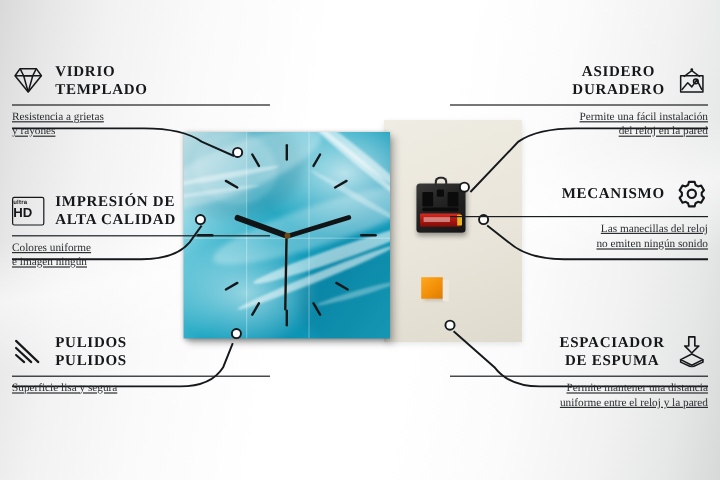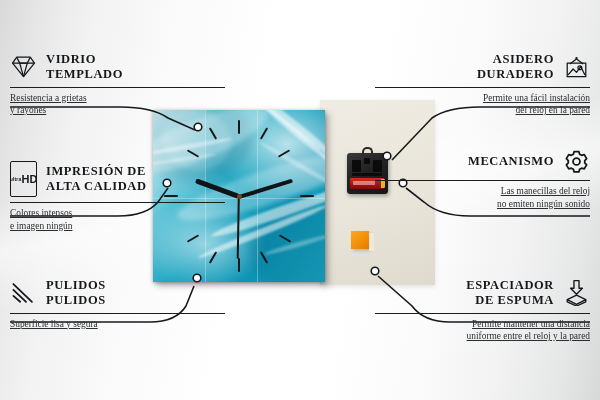--- a/index.html
+++ b/index.html
@@ -87,29 +87,29 @@
     box-shadow:2px 2px 3px rgba(0,0,0,0.18);
   }
   .spacer-side { position:absolute; left:18px; top:2px; width:5px; height:18px; background:#efe9dd; }
 
   
   .feat { position:absolute; width:215px; }
   .feat .head { display:flex; align-items:center; gap:9px; }
   .feat.right .head { justify-content:flex-end; }
   .feat .titles { font-weight:bold; letter-spacing:0.6px; line-height:1.18; font-size:12.5px; color:#15171a; }
   .feat .t2 { display:block; }
-  .feat.right .titles { text-align:right; }
+  .feat.right .titles { text-align:center; }
   .rule { height:1px; background:#1b1e21; margin-top:5px; width:100%; }
   .feat .desc { font-size:9.4px; color:#2b2e31; line-height:1.34; margin-top:4px;text-decoration:underline; }
   .feat.right .desc { text-align:right; }
   .ic { width:27px; height:27px; flex:0 0 27px; display:block; }
 
   .hdbadge {
-    width:27px; height:36px; border:1.6px solid #15171a; border-radius:2px;
-    display:flex; flex-direction:row; align-items:center; justify-content:center;
+    width:27px; height:24px; border:1.6px solid #15171a; border-radius:2px;
+    display:flex; flex-direction:column; align-items:flex-start; justify-content:center;
     font-family:"Liberation Sans", sans-serif; line-height:1; flex:0 0 27px;
   }
   .hdbadge .u { font-size:5px; letter-spacing:0.2px; color:#15171a; font-weight:bold; }
   .hdbadge .h { font-size:11px; font-weight:bold; color:#15171a; margin-top:1px; }
 
   svg.connectors { position:absolute; left:0; top:0; width:600px; height:400px; pointer-events:none; }
 </style>
 </head>
 <body>
 
@@ -230,21 +230,21 @@
         <span class="u">ultra</span>
         <span class="h">HD</span>
       </div>
       <div class="titles">
         <span class="t1">IMPRESIÓN DE</span>
         <span class="t2">ALTA CALIDAD</span>
       </div>
     </div>
     <div class="rule"></div>
     <div class="desc">
-      <span>Colores intensos</span><br>
+      <span>Colores uniforme</span><br>
       <span>e imagen ningún</span>
     </div>
   </div>
 
   <div class="feat left" style="left:10px; top:278px;">
     <div class="head">
       <svg class="ic" viewBox="0 0 32 32">
         <g stroke="#15171a" stroke-width="2.1" stroke-linecap="round">
           <path d="M4 6 L26 27"></path>
             <path d="M4 13 L19 27"></path>

